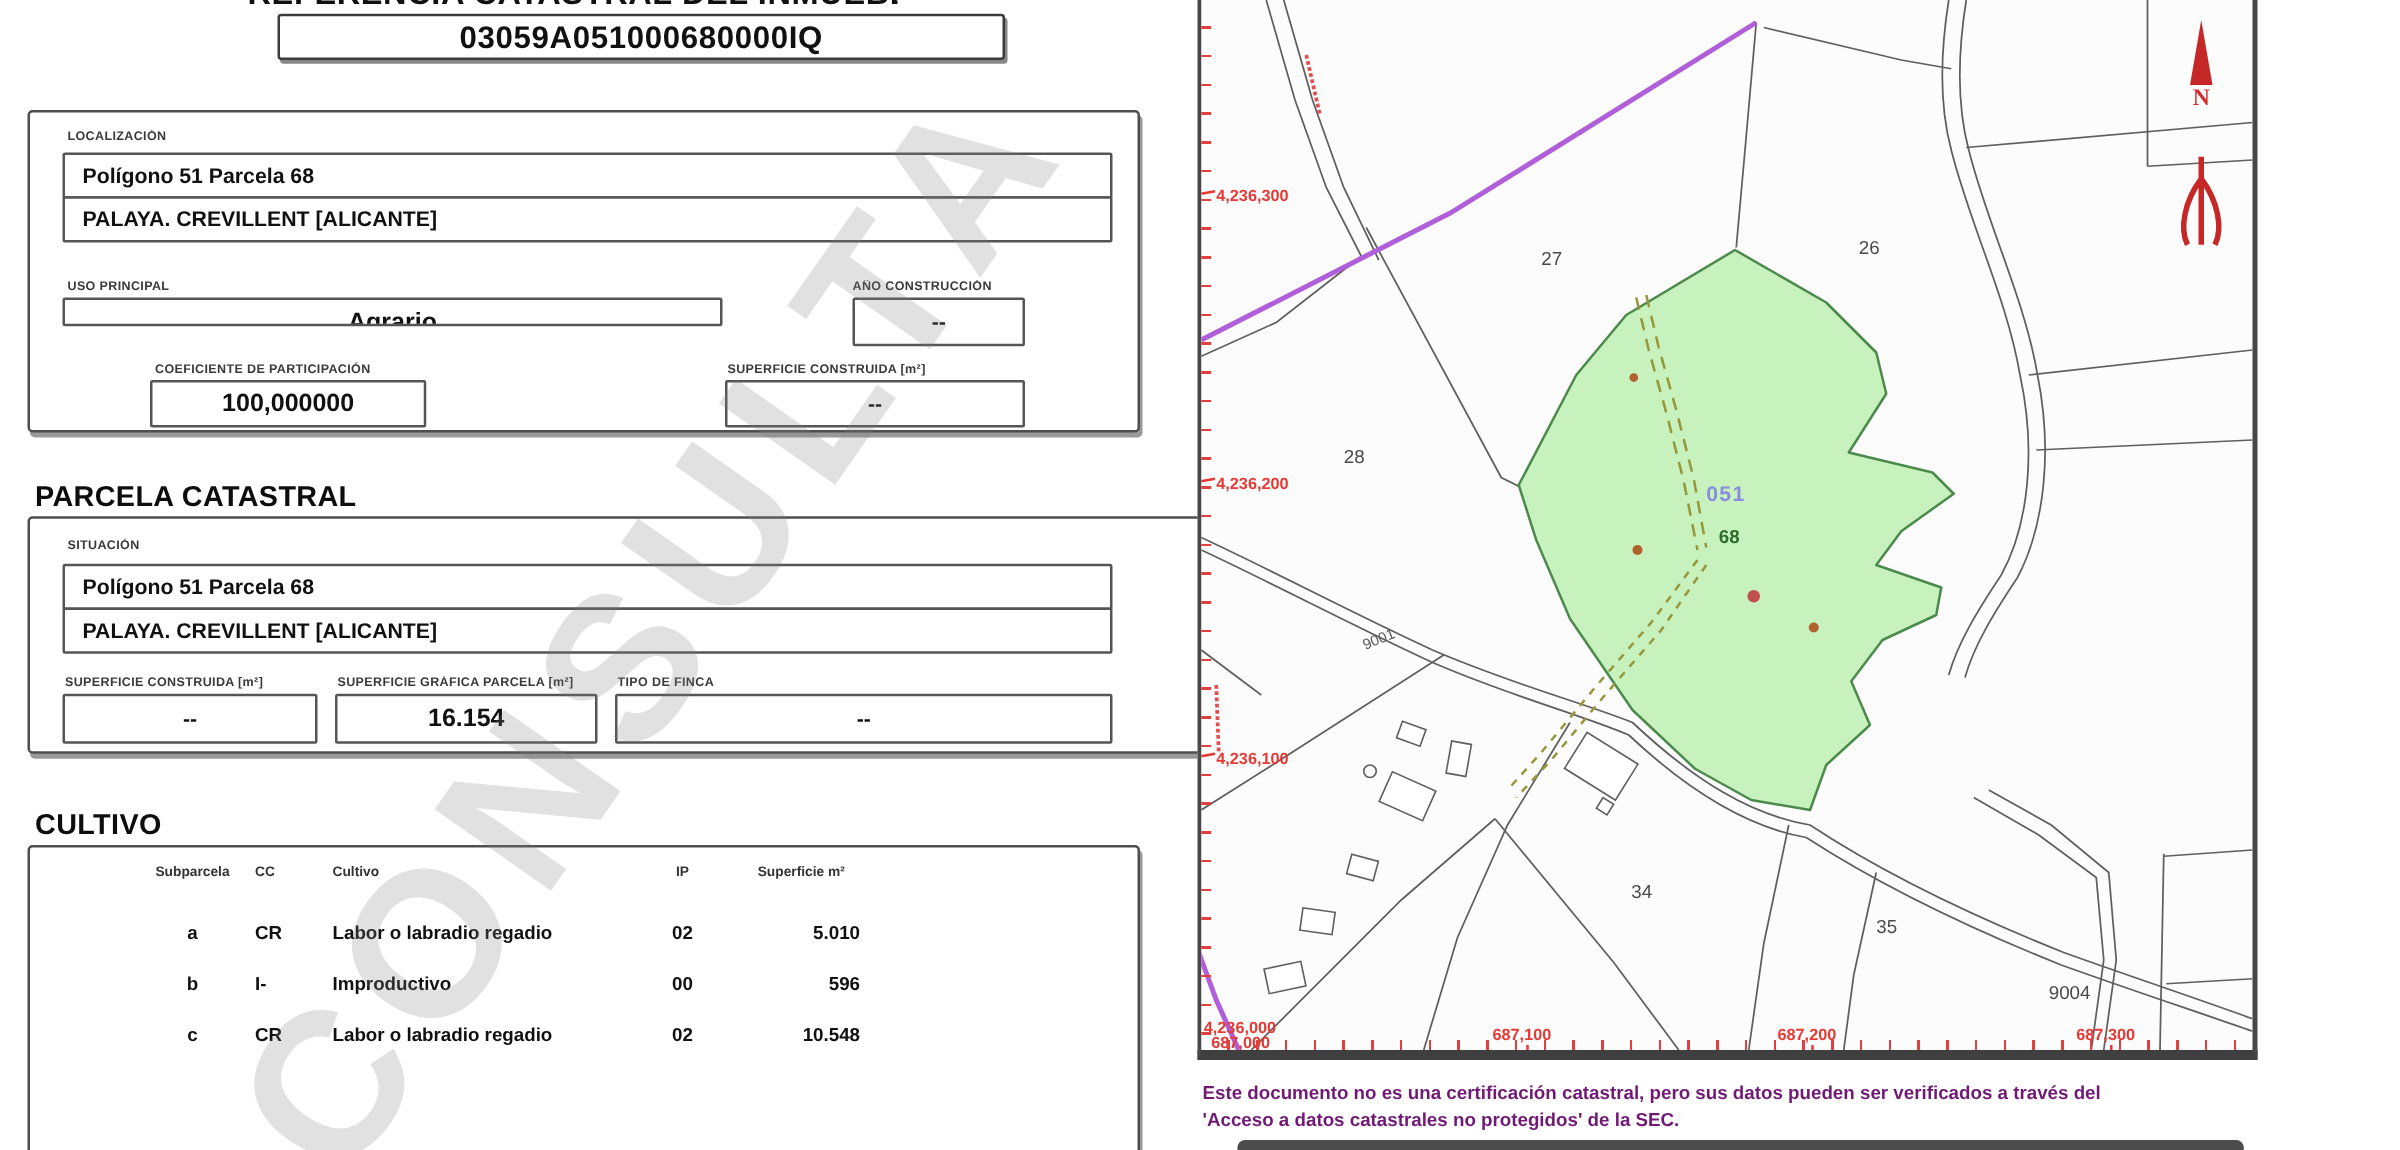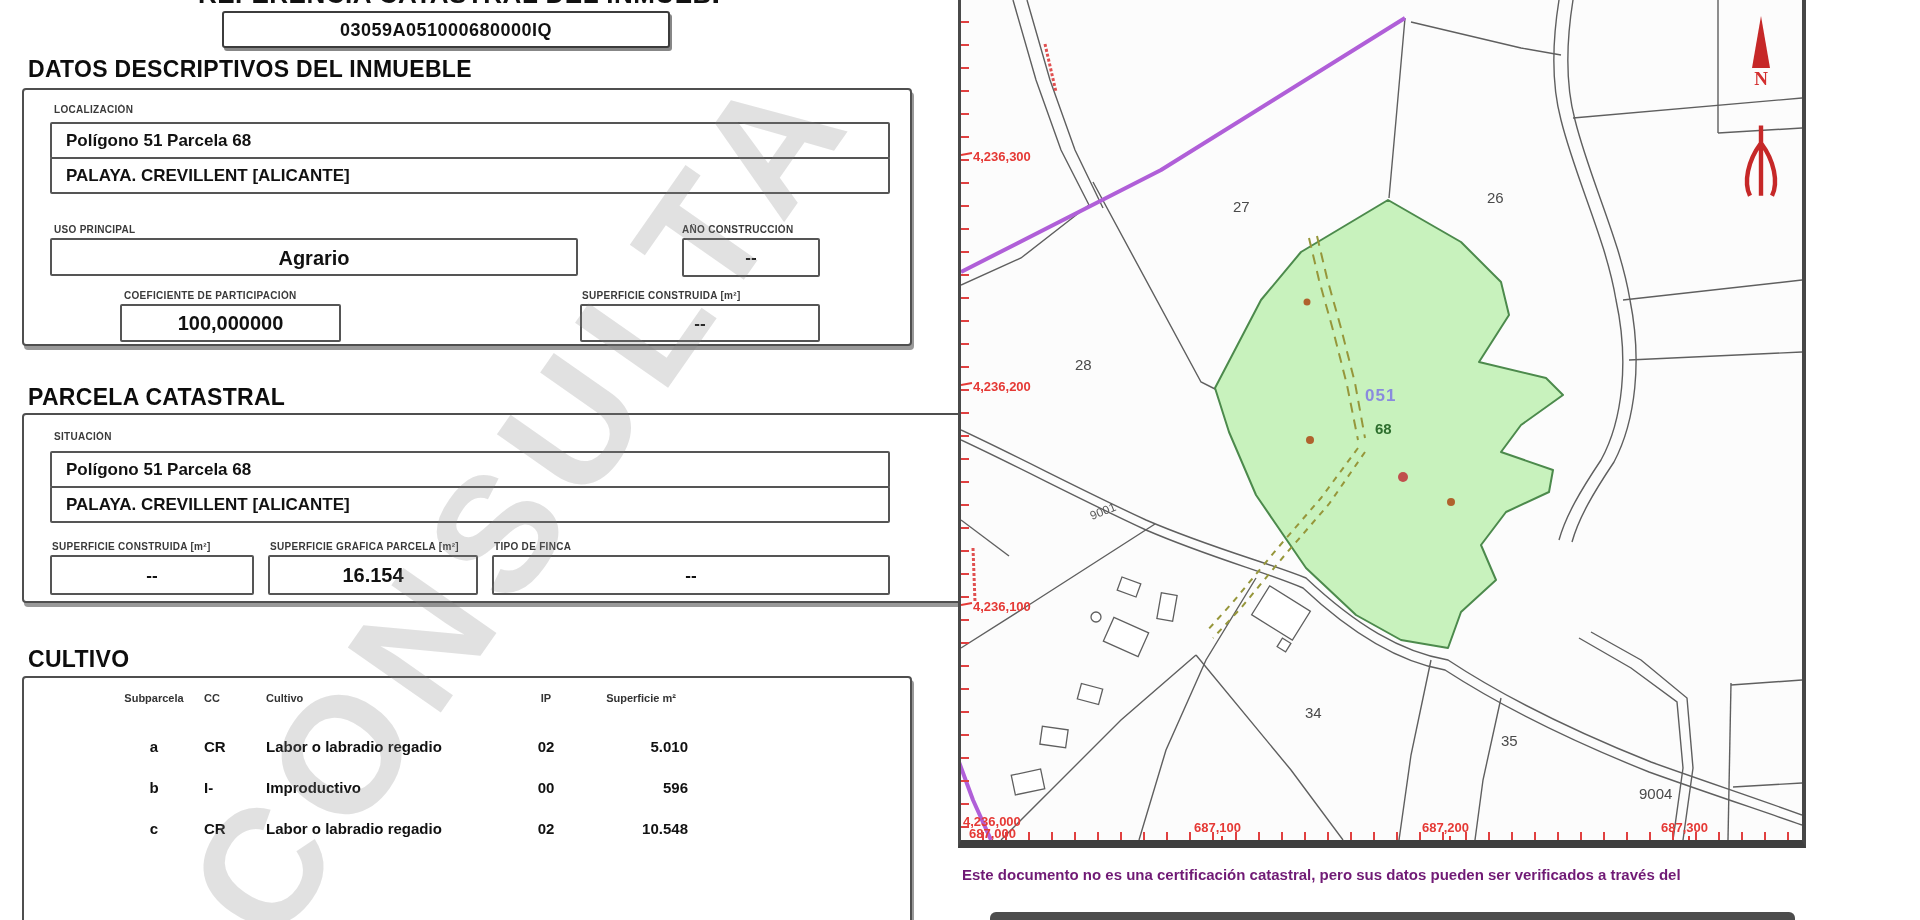--- a/index.html
+++ b/index.html
@@ -4,23 +4,23 @@
 <style>
   * { margin:0; padding:0; box-sizing:border-box; }
   html,body { width:1920px; height:920px; overflow:hidden; background:#ffffff;
               font-family:"Liberation Sans", sans-serif; color:#111; }
   .abs { position:absolute; }
   #canvas { position:relative; width:1920px; height:920px; background:#fff; }
 
   
   .ref-clip { left:198px; top:0; width:520px; height:9px; overflow:hidden; text-align:center; }
   .ref-clip .inner { font-size:26px; font-weight:bold; line-height:30px; margin-top:-21px; white-space:nowrap; letter-spacing:.5px; }
-  .ref-box { left:222px; top:11px; width:448px; height:37px; border:2px solid #3c3c3c; border-radius:3px;
+  .ref-box { left:222px; top:11px; width:582px; height:37px; border:2px solid #3c3c3c; border-radius:3px;
              background:#fff; box-shadow:2px 3px 0 rgba(70,70,70,.65); text-align:center;
-             font-size:18px; font-weight:bold; line-height:34px; letter-spacing:.5px; }
+             font-size:25px; font-weight:bold; line-height:34px; letter-spacing:.5px; }
   .h1 { font-size:23px; font-weight:bold; letter-spacing:.3px; color:#0d0d0d; white-space:nowrap; }
   .outer-box { border:2px solid #4f4f4f; border-radius:4px; background:#fff;
                box-shadow:2px 4px 0 rgba(70,70,70,.55); }
   .minilabel { font-size:10px; font-weight:bold; color:#3a3a3a; letter-spacing:.3px;
                border-bottom:1px solid #8a8a8a; padding-bottom:12px; white-space:nowrap; overflow:hidden; }
   .field { border:2px solid #555; border-radius:2px; background:#fff; font-weight:bold;
            font-size:17px; line-height:33px; white-space:nowrap; overflow:hidden; }
   .field.pad { padding-left:14px; }
   .field.ctr { text-align:center; }
 
@@ -72,28 +72,27 @@
 </head>
 <body>
 
 <div id="canvas">
 
   <div class="abs ref-clip">
     <div class="inner">REFERENCIA CATASTRAL DEL INMUEBLE</div>
   </div>
   <div class="abs ref-box">03059A051000680000IQ</div>
 
-  <div class="abs h1" style="left:28px; top:56px;">DATOS DESCRIPTIVOS DEL INMUEBLE</div>
   <div class="abs outer-box" style="left:22px; top:88px; width:890px; height:258px;">
     <div class="abs minilabel" style="left:30px; top:14px; width:828px;">LOCALIZACIÓN</div>
     <div class="abs field pad" style="left:26px; top:32px; width:840px; height:37px;">Polígono 51 Parcela 68</div>
     <div class="abs field pad" style="left:26px; top:67px; width:840px; height:37px;">PALAYA. CREVILLENT [ALICANTE]</div>
 
     <div class="abs minilabel" style="left:30px; top:134px; width:524px;">USO PRINCIPAL</div>
-    <div class="abs field ctr" style="left:26px; top:148px; width:528px; height:38px; font-size:20px; line-height:36px;">Agrario</div>
+    <div class="abs field ctr" style="left:26px; top:148px; width:528px; height:23px; font-size:20px; line-height:36px;">Agrario</div>
 
     <div class="abs minilabel" style="left:658px; top:134px; width:138px;">AÑO CONSTRUCCIÓN</div>
     <div class="abs field ctr" style="left:658px; top:148px; width:138px; height:39px; line-height:36px;">--</div>
 
     <div class="abs minilabel" style="left:100px; top:200px; width:196px;">COEFICIENTE DE PARTICIPACIÓN</div>
     <div class="abs field ctr" style="left:96px; top:214px; width:221px; height:38px; font-size:20px; line-height:35px;">100,000000</div>
 
     <div class="abs minilabel" style="left:558px; top:200px; width:236px;">SUPERFICIE CONSTRUIDA [m²]</div>
     <div class="abs field ctr" style="left:556px; top:214px; width:240px; height:38px; line-height:35px;">--</div>
   </div>
@@ -244,16 +243,17 @@
       <div class="tri"></div>
       <div class="nchar">N</div>
       <svg width="24" height="42" viewBox="0 0 20 36" style="position:static;">
         <path d="M10,0 V32 M10,8 C4,16 2,26 5,32 M10,8 C16,16 18,26 15,32" stroke="#c62828" stroke-width="2" fill="none"></path>
       </svg>
     </div>
   </div>
 
   <div class="abs disclaimer">
     <div>Este documento no es una certificación catastral, pero sus datos pueden ser verificados a través del</div>
+    <div>'Acceso a datos catastrales no protegidos' de la SEC.</div>
   </div>
 
   <div class="abs bottom-strip"></div>
 </div>
 
 </body></html>

